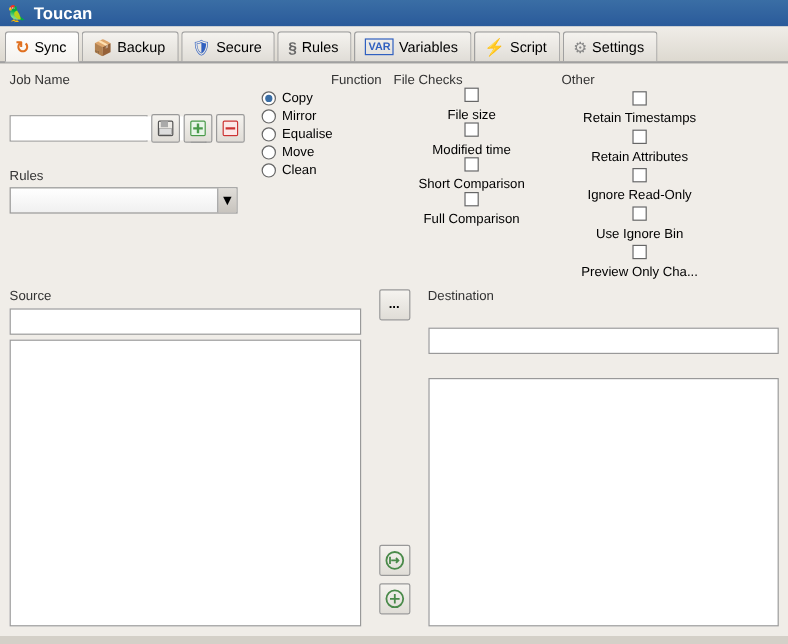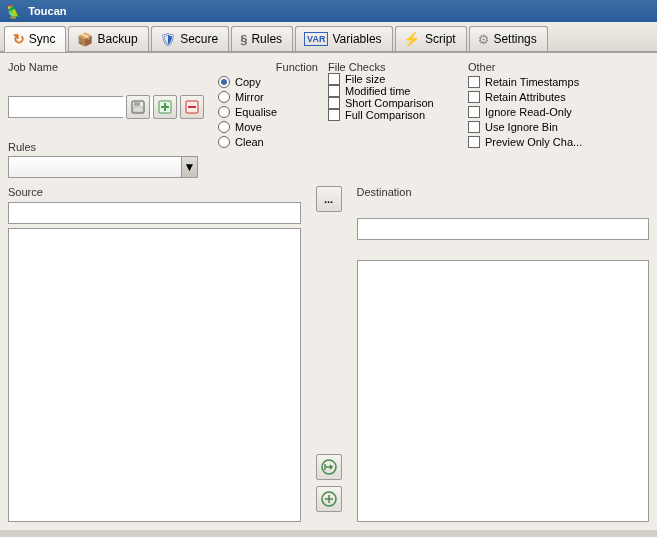--- a/index.html
+++ b/index.html
@@ -14,21 +14,21 @@
     .title-bar {
       background: linear-gradient(to bottom, #3a6ea5, #2a5a9a);
       color: white;
       padding: 3px 6px;
       display: flex;
       align-items: center;
       gap: 6px;
       height: 22px;
     }
     .title-text {
-      font-size: 11px;
+      font-size: 14px;
       font-weight: bold;
     }
     .tab-bar {
       background: linear-gradient(to bottom, #f0ede8, #ddd9d0);
       border-bottom: 2px solid #a0a0a0;
       display: flex;
       padding: 4px 4px 0 4px;
       gap: 2px;
     }
     .tab {
@@ -156,20 +156,21 @@
       flex-direction: column;
       gap: 0;
       min-width: 130px;
     }
     .checkbox-option {
       display: flex;
       align-items: center;
       gap: 5px;
       font-size: 11px;
       cursor: pointer;
+      flex-direction: column;
     }
     .checkbox-box {
       width: 12px; height: 12px;
       border: 1px solid #666;
       background: white;
       display: flex; align-items: center; justify-content: center;
     }
     .other-panel {
       display: flex;
       flex-direction: column;

